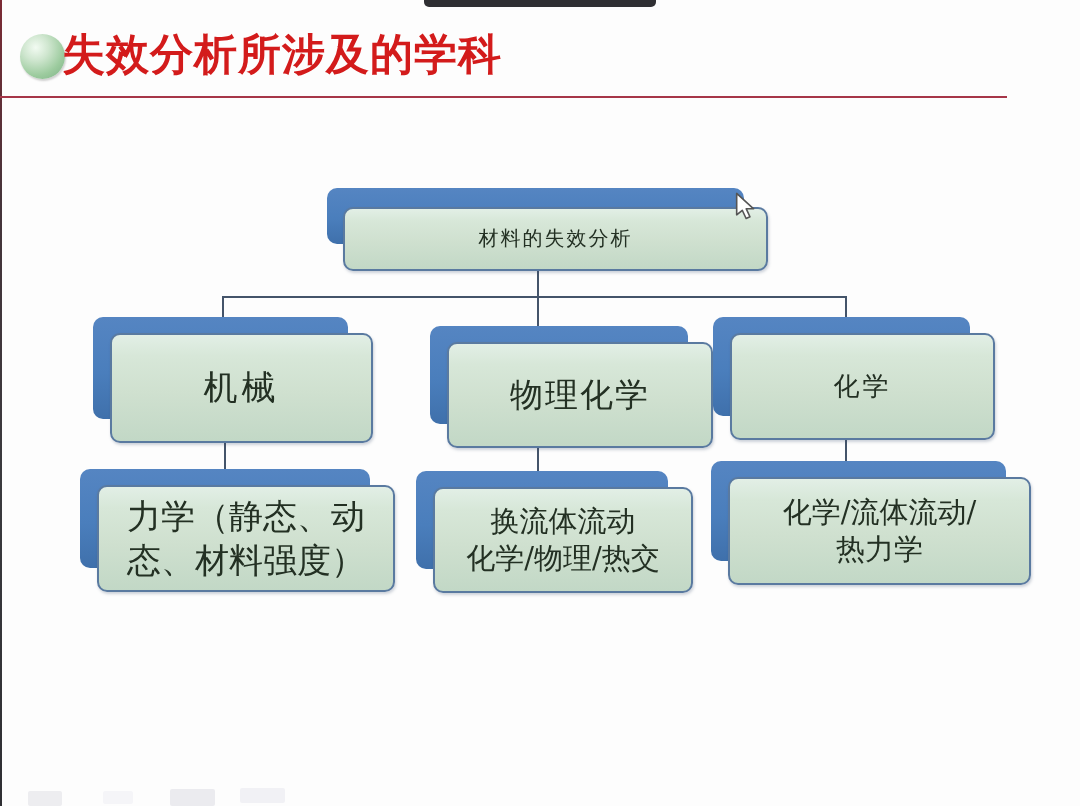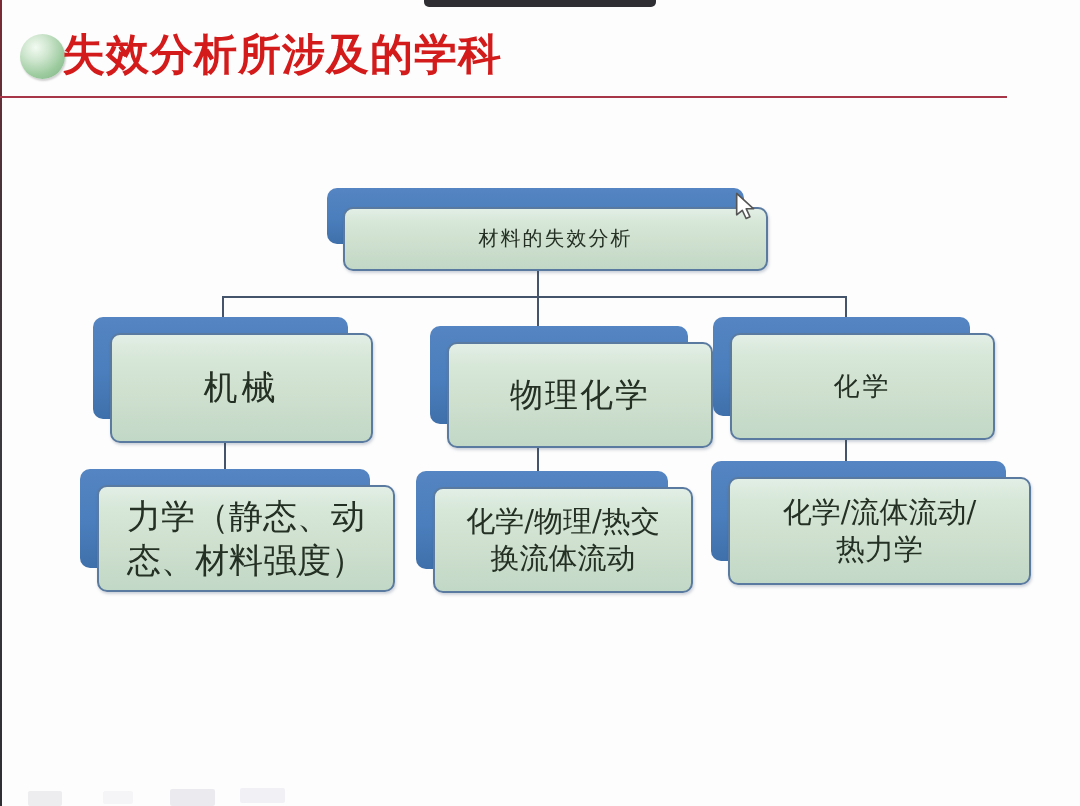--- a/index.html
+++ b/index.html
@@ -120,22 +120,22 @@
     <div class="shadow"></div>
     <div class="face">
       <span class="line">力学（静态、动</span>
       <span class="line">态、材料强度）</span>
     </div>
   </div>
 
   <div class="node n-chemheat">
     <div class="shadow"></div>
     <div class="face">
+      <span class="line">换流体流动</span>
       <span class="line">化学/物理/热交</span>
-      <span class="line">换流体流动</span>
     </div>
   </div>
 
   <div class="node n-chemfluid">
     <div class="shadow"></div>
     <div class="face">
       <span class="line">化学/流体流动/</span>
       <span class="line">热力学</span>
     </div>
   </div>

